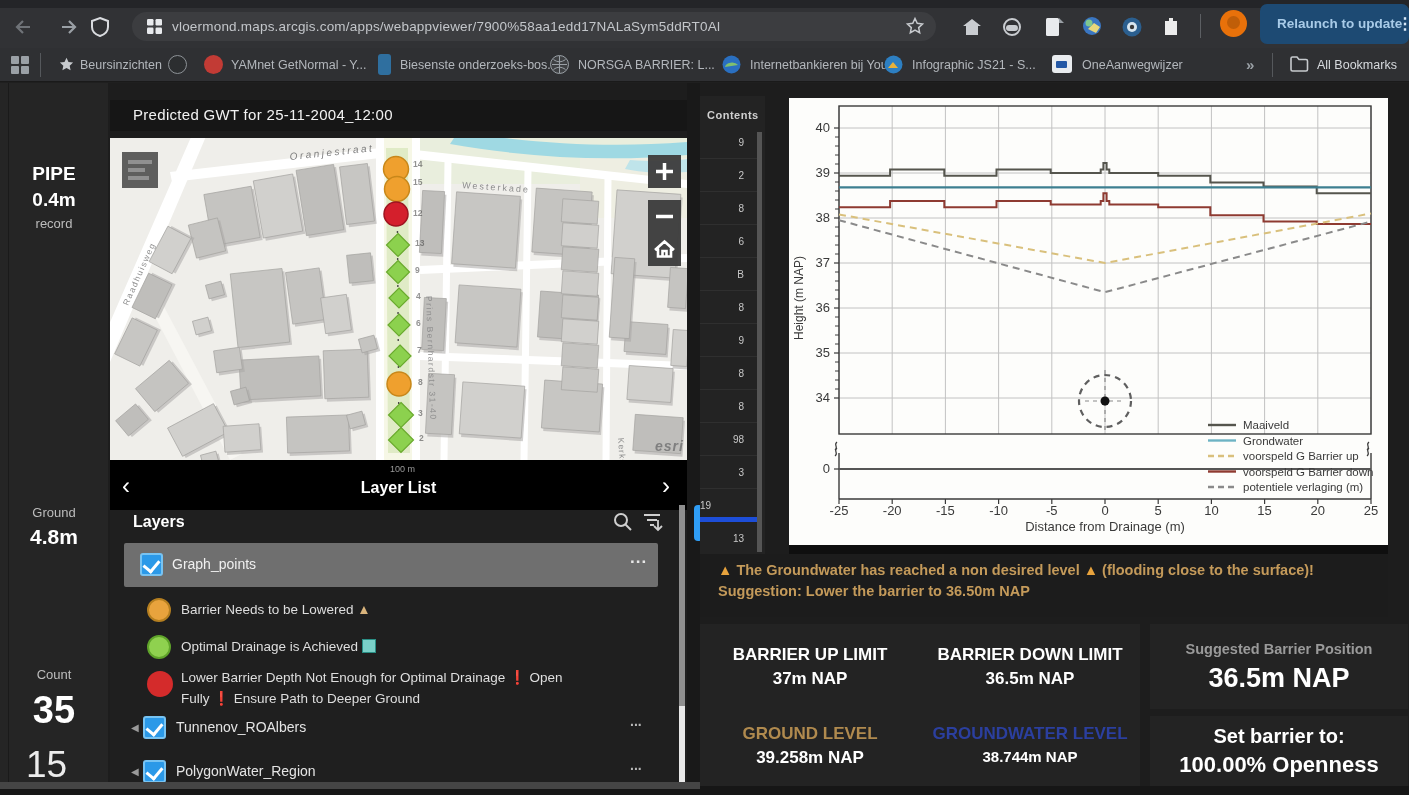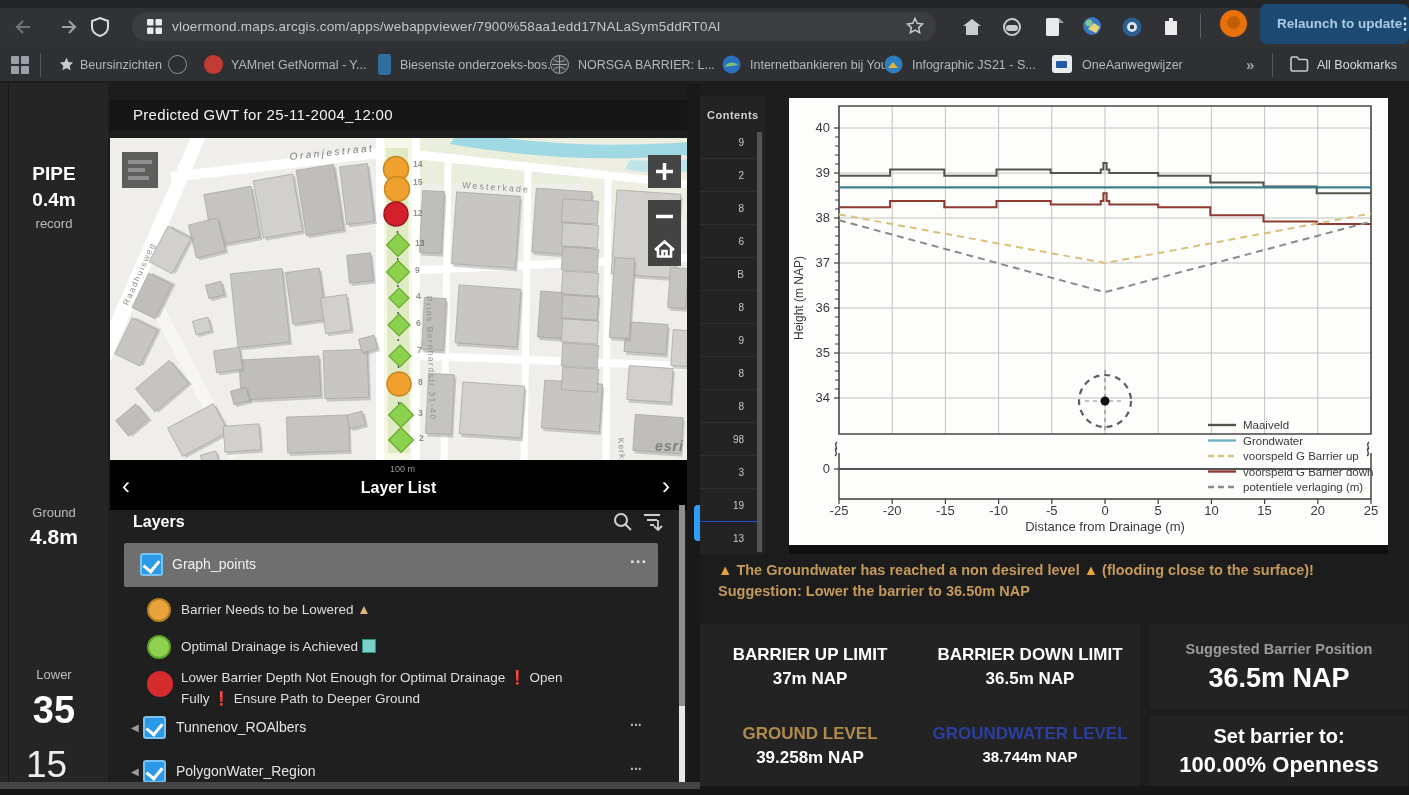--- a/index.html
+++ b/index.html
@@ -101,21 +101,21 @@
 <svg class="abs" style="left:1290px;top:56px" width="19" height="16" viewBox="0 0 19 16">
       <path d="M1 2.5 a1.5 1.5 0 0 1 1.5-1.5 h4.5 l2 2.5 h7 a1.5 1.5 0 0 1 1.5 1.5 v8.5 a1.5 1.5 0 0 1-1.5 1.5 h-13.5 a1.5 1.5 0 0 1-1.5-1.5 z" fill="none" stroke="#c7cace" stroke-width="1.6"></path>
     </svg>
 <div class="abs bkm" style="left:1317px;top:58px;color:#d7dade">All Bookmarks</div>
 
 <div class="abs" style="left:0;top:83px;width:1409px;height:712px;background:#1d1d1d"></div>
 <div class="abs" style="left:0;top:83px;width:108px;height:712px;background:#252525"></div>
 <div class="abs" style="left:8px;top:83px;width:1px;height:712px;background:#1a1a1a"></div>
 <div class="abs sb" style="left:0;top:161px;width:108px"><b style="font-size:19px">PIPE</b><br><b style="font-size:19px">0.4m</b><br><span style="font-size:13px;color:#bdbdbd">record</span></div>
 <div class="abs sb" style="left:0;top:501px;width:108px"><span style="font-size:13px;color:#bdbdbd">Ground</span><br><b style="font-size:21px">4.8m</b></div>
-<div class="abs sb" style="left:0;top:663px;width:108px"><span style="font-size:13px;color:#bdbdbd">Lower</span><br><b style="font-size:38px">35</b></div>
+<div class="abs sb" style="left:0;top:663px;width:108px"><span style="font-size:13px;color:#bdbdbd">Count</span><br><b style="font-size:38px">35</b></div>
 <div class="abs" style="left:26px;top:744px;width:80px;color:#ececec;font-size:37px">15</div>
 
 
 
 <div class="abs" style="left:687px;top:83px;width:13px;height:712px;background:#191919"></div>
 <div class="abs" style="left:110px;top:100px;width:577px;height:31px;background:#161616"></div>
 <div class="abs" style="left:133px;top:106px;color:#f2f2f2;font-size:15px;font-weight:normal;letter-spacing:.3px">Predicted GWT for 25-11-2004_12:00</div>
 <div class="abs" id="mapwrap" style="left:110px;top:138px;width:577px;height:322px;background:#f1f0ec;overflow:hidden"><svg width="577" height="322" viewBox="0 0 577 322">
         <rect width="577" height="322" fill="#efeeea"></rect>
         <rect x="300" y="0" width="277" height="46" fill="#e9eedd"></rect>
@@ -394,21 +394,21 @@
       <div style="position:absolute;left:0;top:63px;width:60px;height:33px;border-bottom:1px solid #2f2f2f;color:#c8c8c8;font-size:10px;text-align:right;padding-right:16px;line-height:33px">2</div>
       <div style="position:absolute;left:0;top:96px;width:60px;height:33px;border-bottom:1px solid #2f2f2f;color:#c8c8c8;font-size:10px;text-align:right;padding-right:16px;line-height:33px">8</div>
       <div style="position:absolute;left:0;top:129px;width:60px;height:33px;border-bottom:1px solid #2f2f2f;color:#c8c8c8;font-size:10px;text-align:right;padding-right:16px;line-height:33px">6</div>
       <div style="position:absolute;left:0;top:162px;width:60px;height:33px;border-bottom:1px solid #2f2f2f;color:#c8c8c8;font-size:10px;text-align:right;padding-right:16px;line-height:33px">B</div>
       <div style="position:absolute;left:0;top:195px;width:60px;height:33px;border-bottom:1px solid #2f2f2f;color:#c8c8c8;font-size:10px;text-align:right;padding-right:16px;line-height:33px">8</div>
       <div style="position:absolute;left:0;top:228px;width:60px;height:33px;border-bottom:1px solid #2f2f2f;color:#c8c8c8;font-size:10px;text-align:right;padding-right:16px;line-height:33px">9</div>
       <div style="position:absolute;left:0;top:261px;width:60px;height:33px;border-bottom:1px solid #2f2f2f;color:#c8c8c8;font-size:10px;text-align:right;padding-right:16px;line-height:33px">8</div>
       <div style="position:absolute;left:0;top:294px;width:60px;height:33px;border-bottom:1px solid #2f2f2f;color:#c8c8c8;font-size:10px;text-align:right;padding-right:16px;line-height:33px">8</div>
       <div style="position:absolute;left:0;top:327px;width:60px;height:33px;border-bottom:1px solid #2f2f2f;color:#c8c8c8;font-size:10px;text-align:right;padding-right:16px;line-height:33px">98</div>
       <div style="position:absolute;left:0;top:360px;width:60px;height:33px;border-bottom:1px solid #2f2f2f;color:#c8c8c8;font-size:10px;text-align:right;padding-right:16px;line-height:33px">3</div>
-      <div style="position:absolute;left:0;top:393px;width:60px;height:33px;border-bottom:1px solid #1d4ed8;color:#c8c8c8;font-size:10px;text-align:right;padding-right:16px;line-height:33px">19</div>
+      <div style="position:absolute;left:0;top:393px;width:60px;height:33px;border-bottom:5px solid #1d4ed8;color:#c8c8c8;font-size:10px;text-align:left;padding-right:16px;line-height:33px">19</div>
       <div style="position:absolute;left:0;top:426px;width:60px;height:33px;border-bottom:1px solid #2f2f2f;color:#c8c8c8;font-size:10px;text-align:right;padding-right:16px;line-height:33px">13</div>
       <div style="position:absolute;left:57px;top:36px;width:5px;height:420px;background:#555"></div>
 </div>
 
 <div class="abs" style="left:789px;top:98px;width:599px;height:447px;background:#7dd3fc"><svg width="599" height="447" viewBox="0 0 599 447">
         <rect width="599" height="447" fill="#fdfdfb"></rect>
         <path d="M50.0 8 V336 M103.2 8 V336 M156.4 8 V336 M209.6 8 V336 M262.8 8 V336 M316.0 8 V336 M369.2 8 V336 M422.4 8 V336 M475.6 8 V336 M528.8 8 V336 M582.0 8 V336 M50 30.0 H582 M50 75.0 H582 M50 120.0 H582 M50 165.0 H582 M50 210.0 H582 M50 255.0 H582 M50 300.0 H582" stroke="#c2c2c2" stroke-width="1" fill="none"></path>
         <rect x="50" y="8" width="532" height="328" fill="none" stroke="#3a3a3a" stroke-width="1.4"></rect>
         <path d="M50 355 V401 M582 355 V401" stroke="#3a3a3a" stroke-width="1.4"></path>
         <path d="M50 401 H582" stroke="#3a3a3a" stroke-width="1.4"></path>

